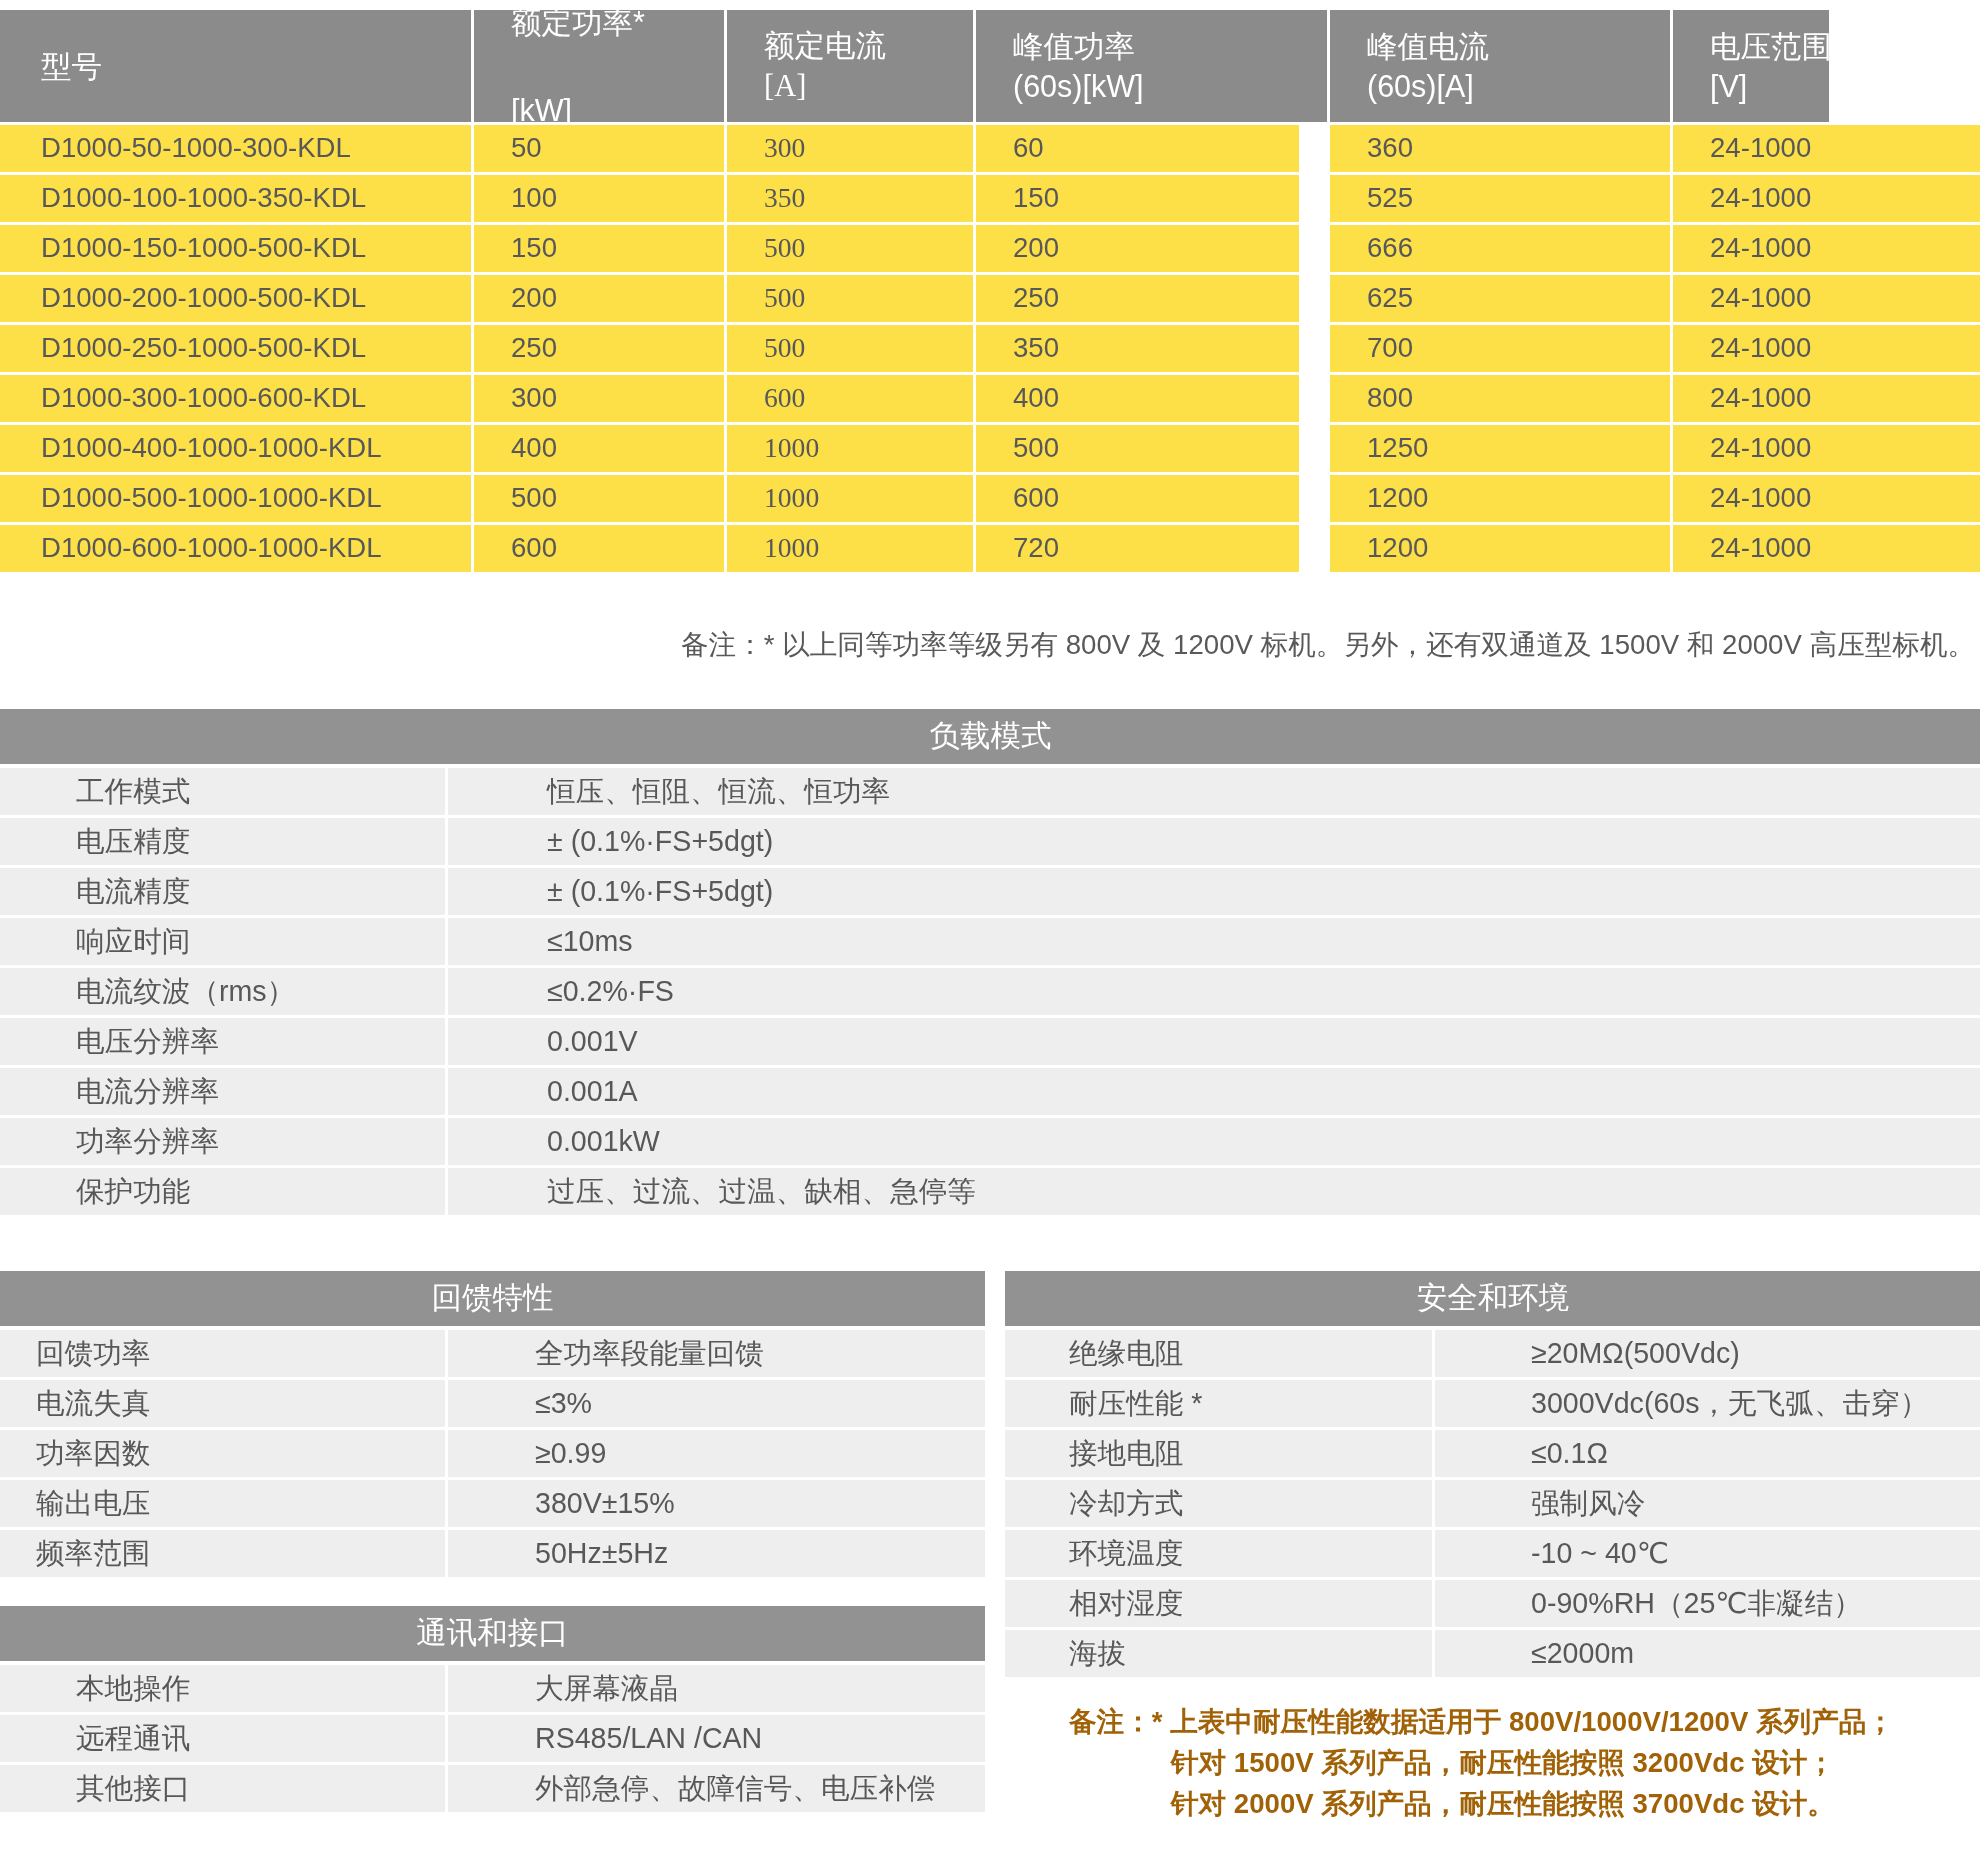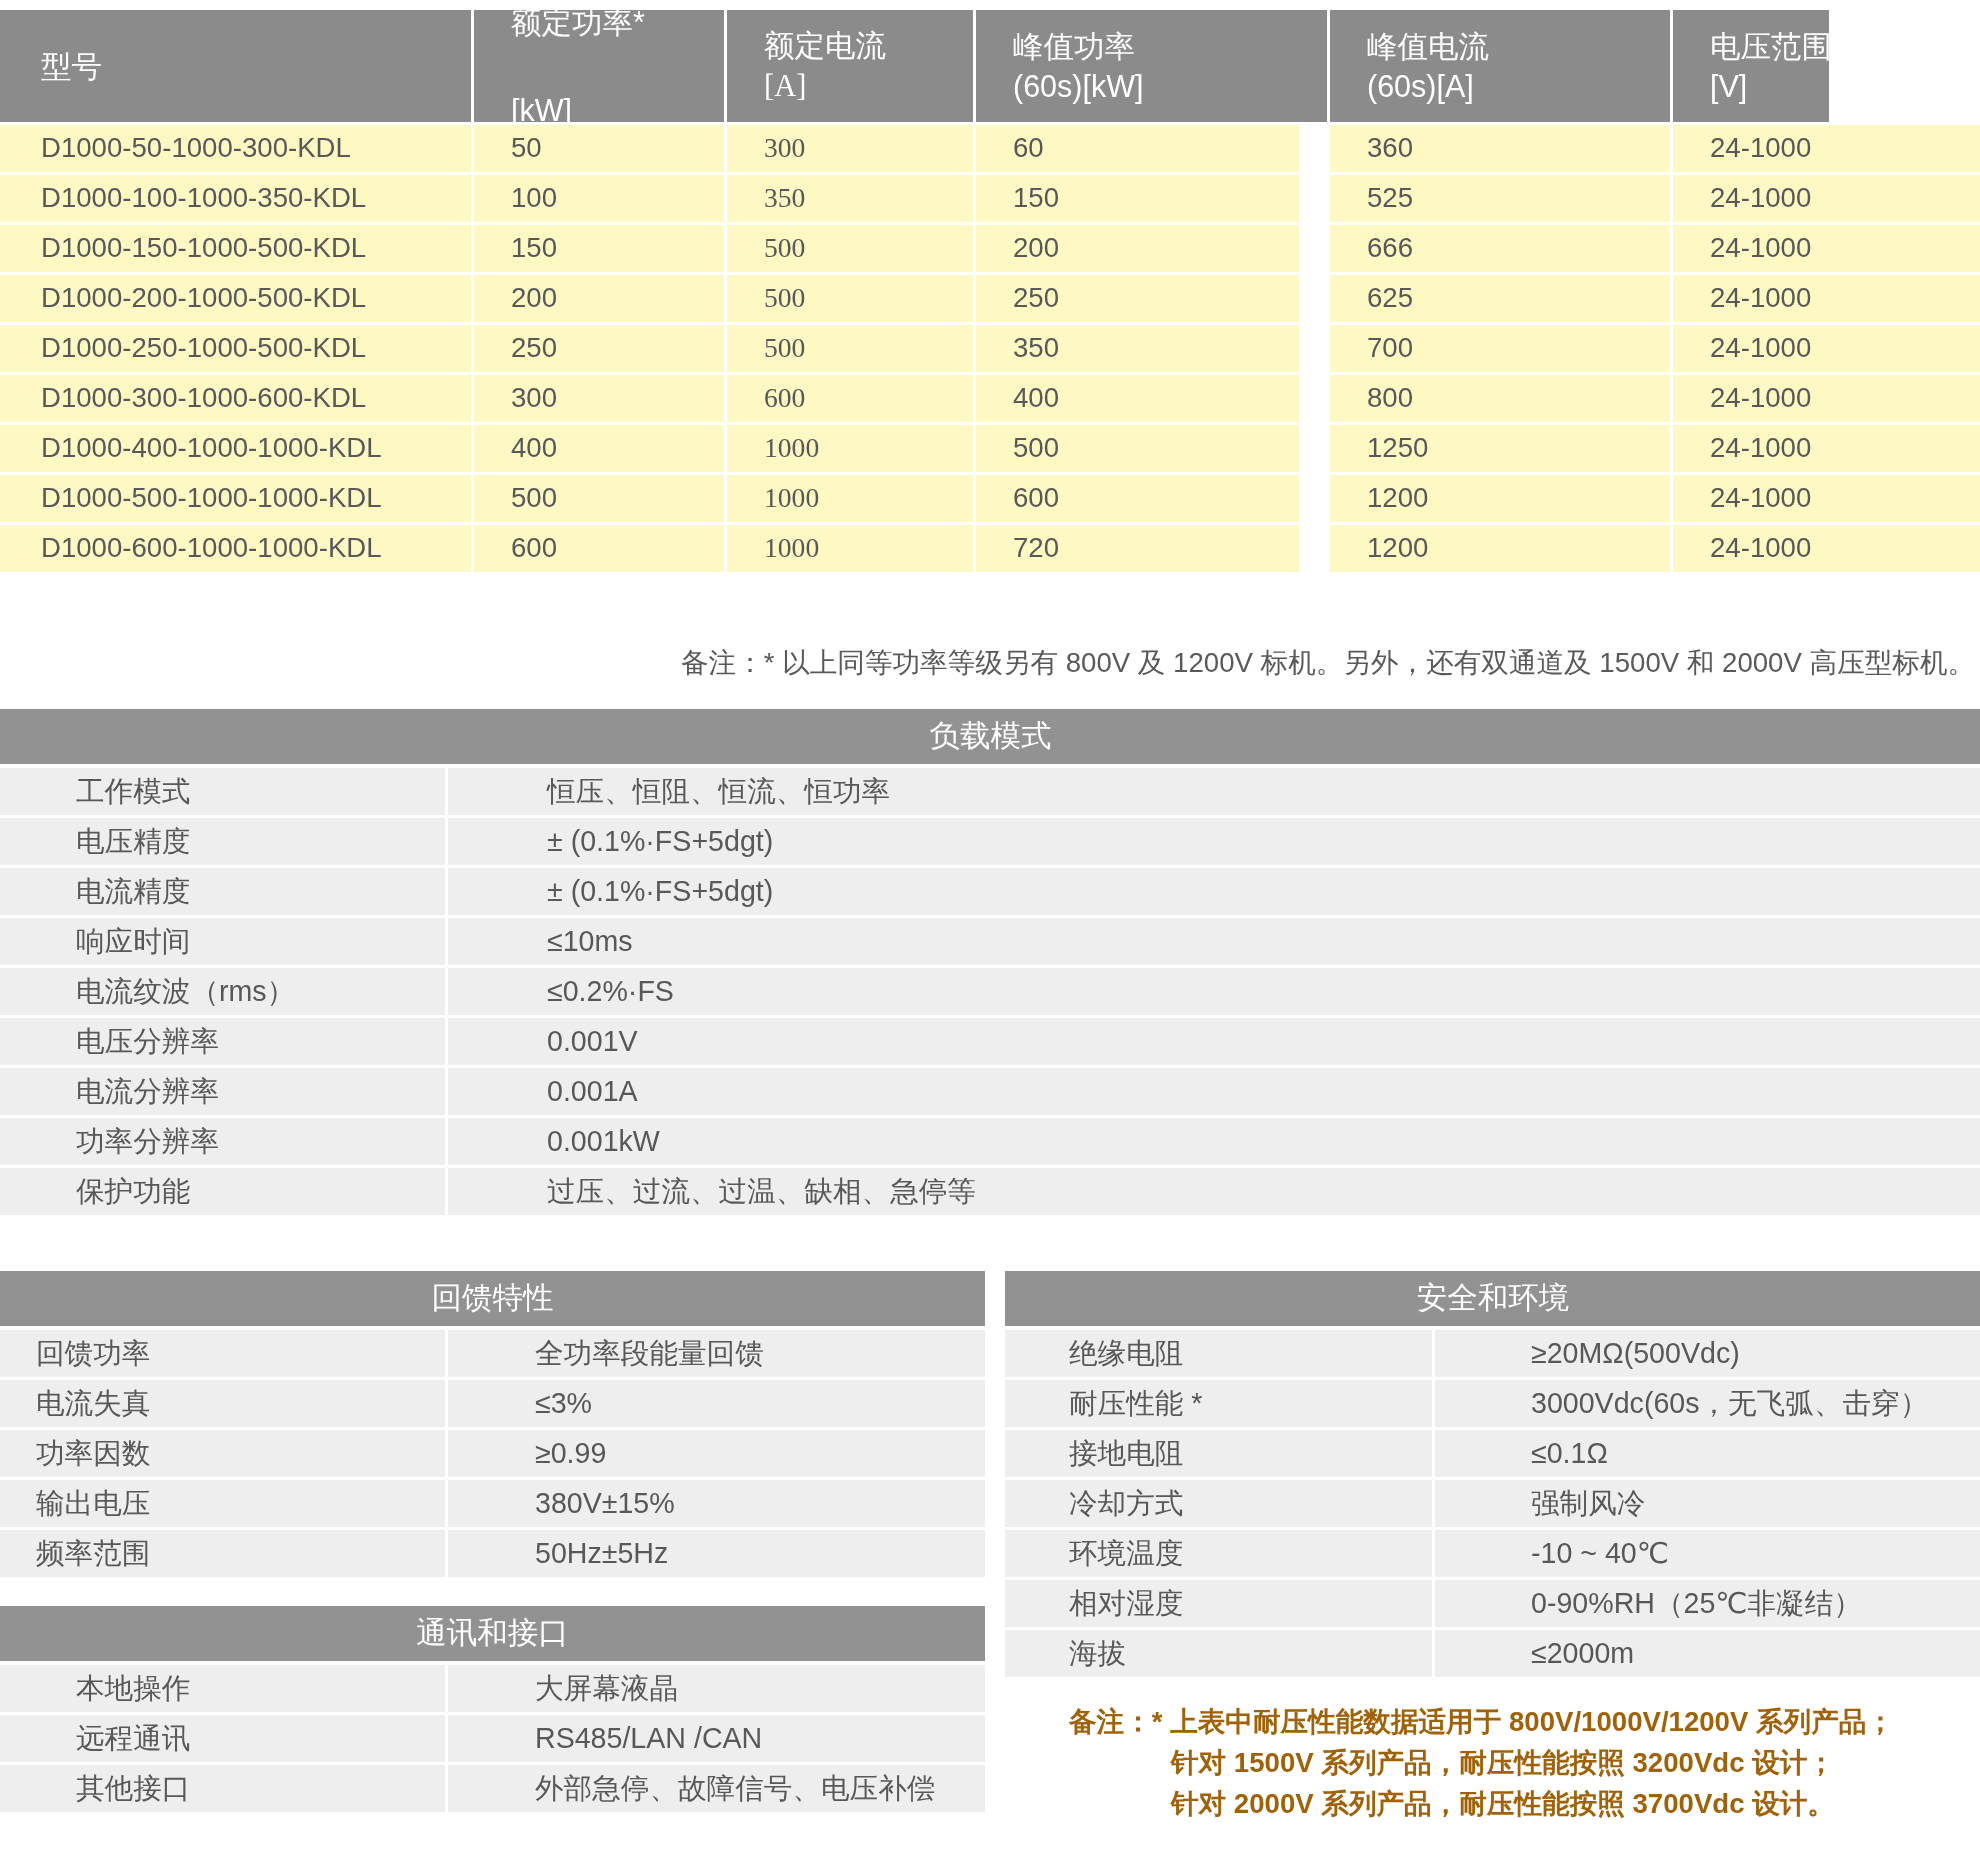--- a/index.html
+++ b/index.html
@@ -12,26 +12,26 @@
 
   
   .mt { position:absolute; left:0; top:9.9px; width:1829px; }
   .mt-header { display:flex; height:115px; background:#8b8b8b; color:#ffffff; border-bottom:3px solid #ffffff; }
   .mt-h { display:flex; flex-direction:column; justify-content:center; padding-left:37px; font-size:30.5px; line-height:40px; }
   .mt-h.c1 { padding-left:41px; }
   .w1 { flex:0 0 471px; } .w2 { flex:0 0 253px;gap:48px; } .w3 { flex:0 0 249px;font-family:Liberation Serif, serif; }
   .w4 { flex:0 0 326px; } .w5 { flex:0 0 343px;margin-left:28px; } .w6 { flex:0 0 339px; }
   .sep { border-left:3px solid #ffffff; }
   .mt-row { display:flex; height:50px; }
-  .mt-c { background:#fef9c3; border-bottom:3px solid #ffffff; display:flex; align-items:center;
+  .mt-c { background:#fde047; border-bottom:3px solid #ffffff; display:flex; align-items:center;
           padding-left:37px; font-size:27.6px; }
   .mt-c.c1 { padding-left:41px; }
 
   
-  .note-top { position:absolute; top:644px; right:5.9px; font-size:27.6px; color:#595959; }
+  .note-top { position:absolute; top:626px; right:5.9px; font-size:27.6px; color:#595959; }
   .note-bottom { position:absolute; left:1069px; top:1701px; font-size:27.6px; line-height:41px; color:#a16207;font-weight:bold; }
   .note-bottom .indent { padding-left:102px; }
 
   
   .sec { position:absolute; }
   .sec-title { height:55px; background:#929292; color:#ffffff; display:flex; align-items:center;
                justify-content:center; font-size:30.5px; margin-bottom:3.9px; }
   .spec-row { display:flex; height:50px; }
   .spec-row .lab { background:#eeeeee; border-bottom:3px solid #ffffff; border-right:3px solid #ffffff;
                    display:flex; align-items:center; font-size:28.6px; }

